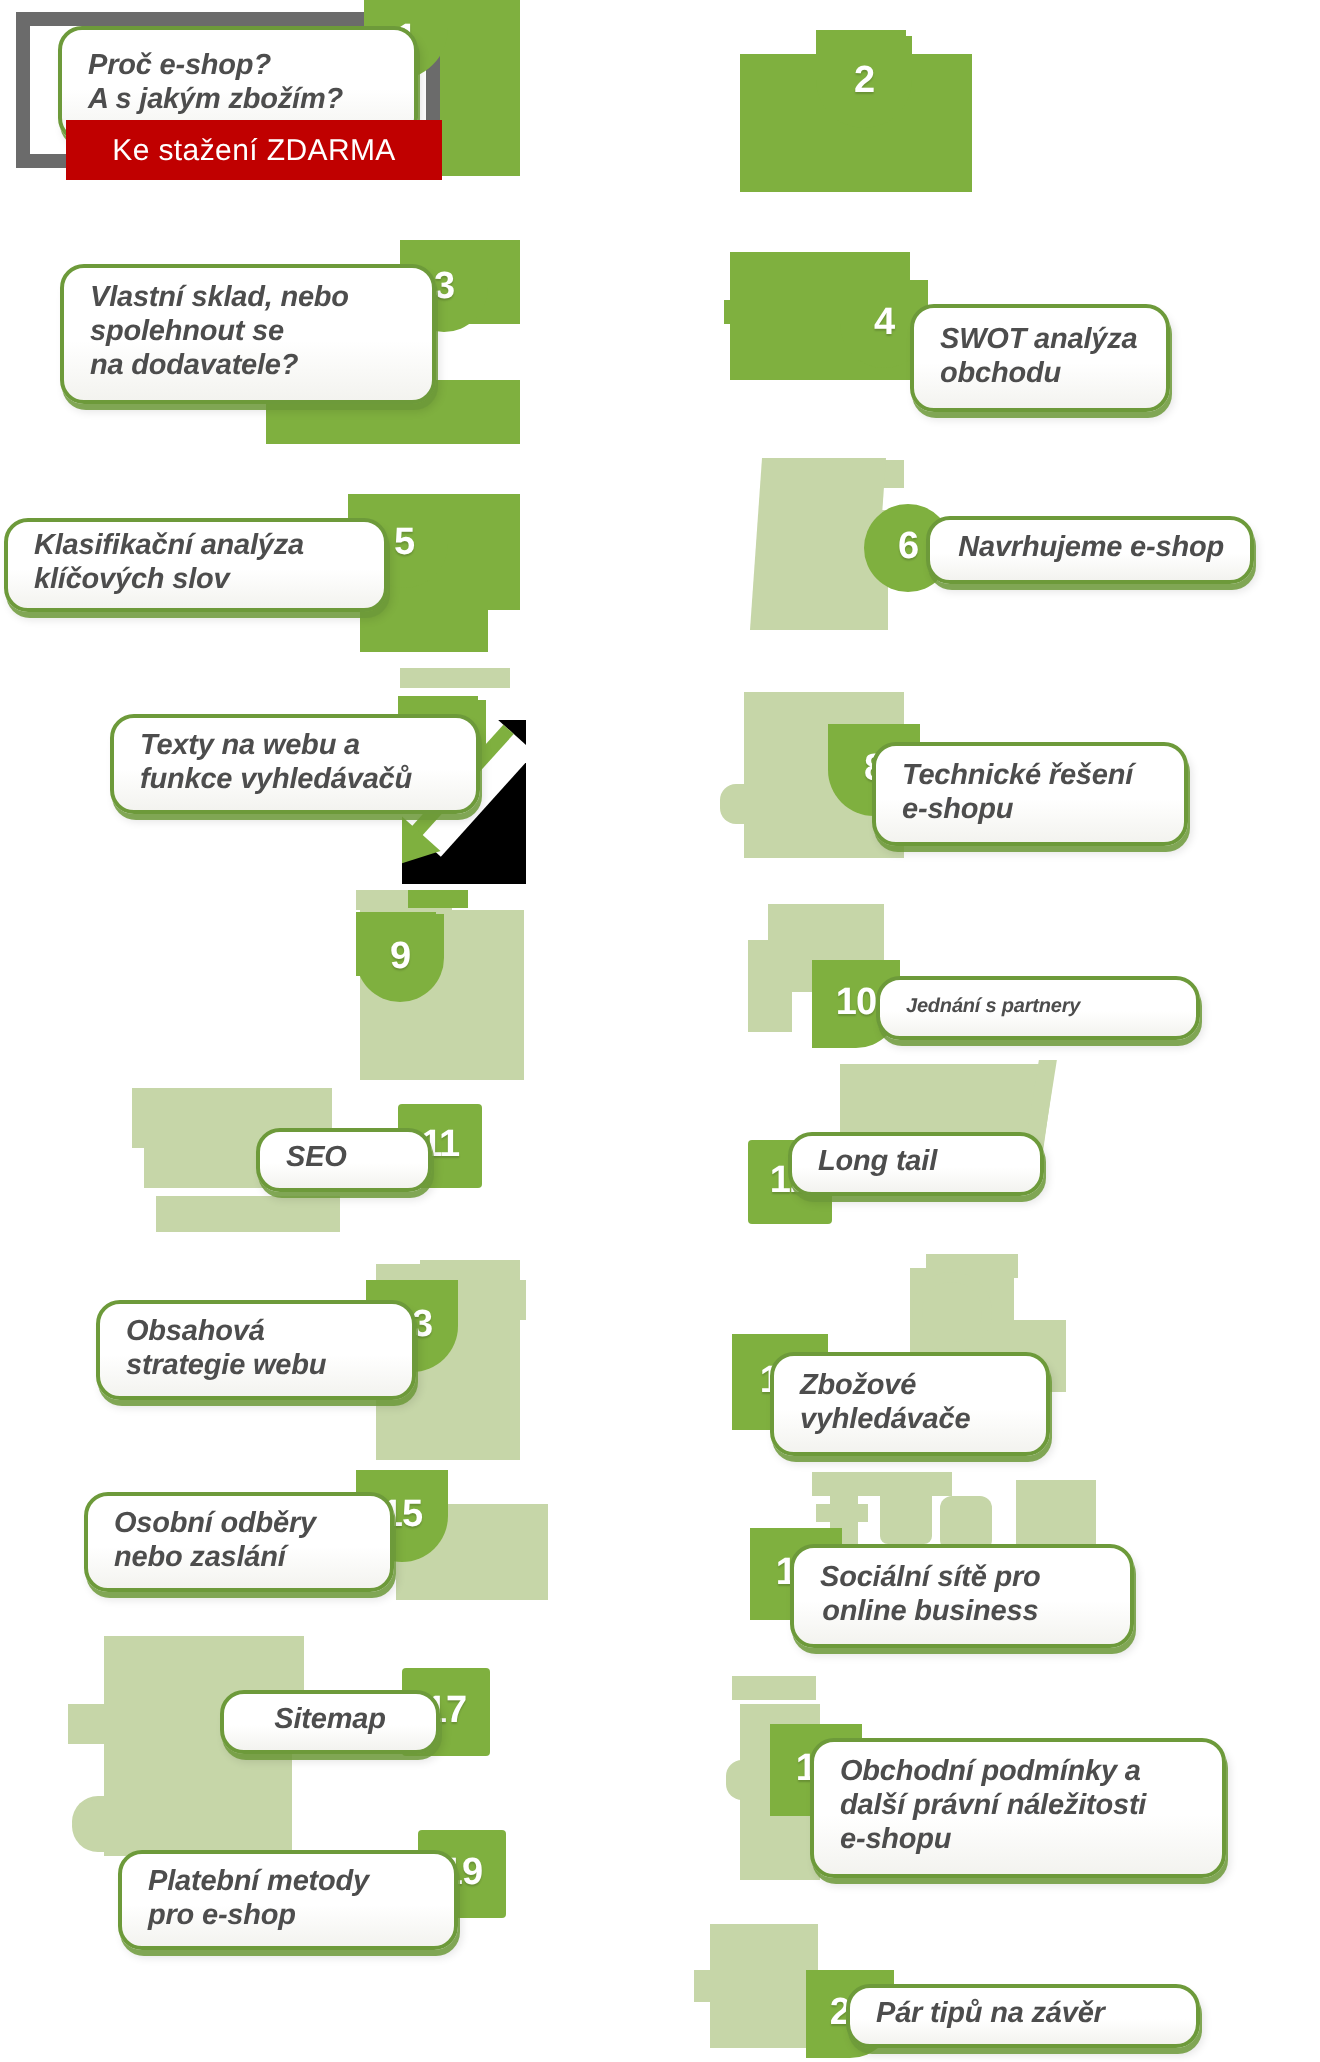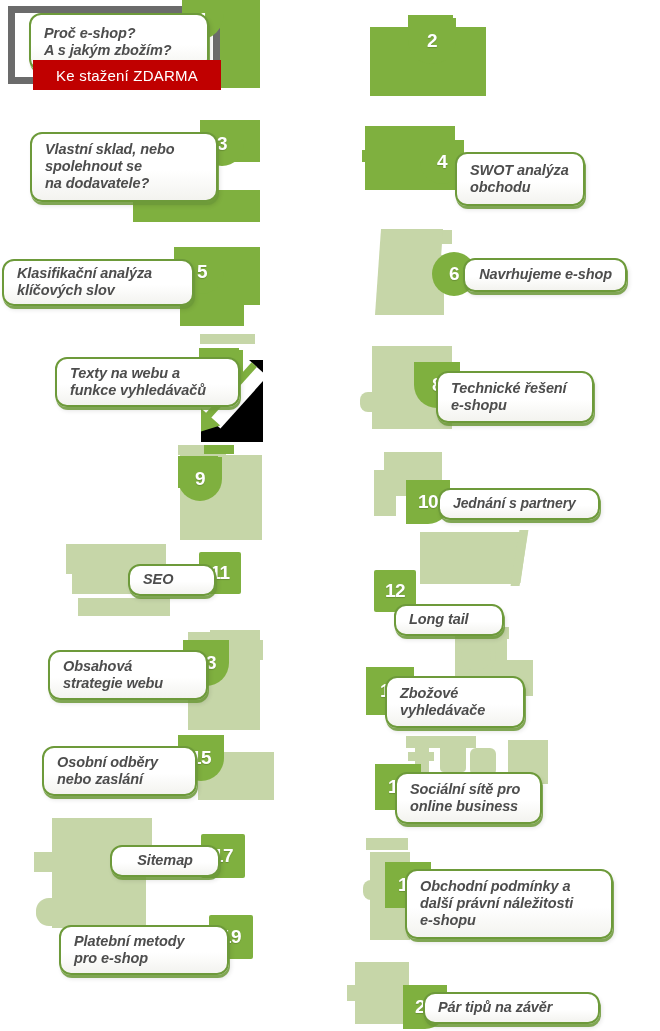--- a/index.html
+++ b/index.html
@@ -46,21 +46,21 @@
     padding:7px 13px 8px 13px;
   }
   .bubble .txt{
     font-style:italic;font-weight:bold;
     color:#4d4d4d;
     font-size:14.5px;
     line-height:17px;
     white-space:pre-line;
     letter-spacing:-0.1px;
   }
-  .bubble.small .txt{font-size:14px;}
+  .bubble.small .txt{font-size:10px;}
 
   
   .frame1{
     position:absolute;z-index:4;
     border:7px solid #6b6b6b;
     background:#ffffff;
     box-sizing:border-box;
   }
   .redbar{
     position:absolute;z-index:9;
@@ -205,21 +205,21 @@
   <div class="bubble" style="left:128px;top:564px;width:88px;height:32px;">
     <span class="txt">SEO</span>
   </div>
 
   <div class="deco deco-pale" style="left:420px;top:532px;width:100px;height:52px;"></div>
   <div class="deco deco-pale" style="left:515px;top:530px;width:9px;height:56px;transform:skewX(-9deg);"></div>
   <div class="deco deco-pale" style="left:463px;top:627px;width:46px;height:12px;"></div>
   <div class="badge shape-sq" style="left:374px;top:570px;width:42px;height:42px;">
     <span>12</span>
   </div>
-  <div class="bubble" style="left:394px;top:604px;width:110px;height:32px;">
+  <div class="bubble" style="left:394px;top:566px;width:128px;height:32px;">
     <span class="txt">Long tail</span>
   </div>
 
   <div class="deco deco-pale" style="left:188px;top:632px;width:72px;height:98px;"></div>
   <div class="deco deco-pale" style="left:245px;top:640px;width:18px;height:20px;"></div>
   <div class="badge shape-circle-b" style="left:183px;top:640px;width:46px;height:46px;border-radius:0 0 23px 23px;">
     <span>13</span>
   </div>
   <div class="bubble" style="left:48px;top:650px;width:160px;height:50px;">
     <span class="txt">Obsahová
@@ -250,21 +250,21 @@
 
   <div class="deco deco-pale" style="left:415px;top:740px;width:14px;height:36px;"></div>
   <div class="deco deco-pale" style="left:408px;top:752px;width:26px;height:9px;"></div>
   <div class="deco deco-pale" style="left:440px;top:738px;width:26px;height:34px;border-radius:4px;"></div>
   <div class="deco deco-pale" style="left:470px;top:748px;width:26px;height:28px;border-radius:6px;"></div>
   <div class="deco deco-pale" style="left:508px;top:740px;width:40px;height:44px;"></div>
   <div class="deco deco-pale" style="left:366px;top:838px;width:42px;height:12px;"></div>
   <div class="badge shape-sq" style="left:375px;top:764px;width:46px;height:46px;border-radius:0 0 23px 0;">
     <span>16</span>
   </div>
-  <div class="bubble" style="left:395px;top:772px;width:147px;height:52px;">
+  <div class="bubble" style="left:395px;top:772px;width:172px;height:52px;text-align:center;">
     <span class="txt">Sociální sítě pro
 online business</span>
   </div>
 
   <div class="deco deco-pale" style="left:52px;top:818px;width:94px;height:110px;"></div>
   <div class="deco deco-pale" style="left:34px;top:852px;width:26px;height:20px;"></div>
   <div class="deco deco-pale" style="left:36px;top:898px;width:34px;height:26px;border-radius:14px 0 0 14px;"></div>
   <div class="badge shape-sq" style="left:201px;top:834px;width:44px;height:44px;">
     <span>17</span>
   </div>

